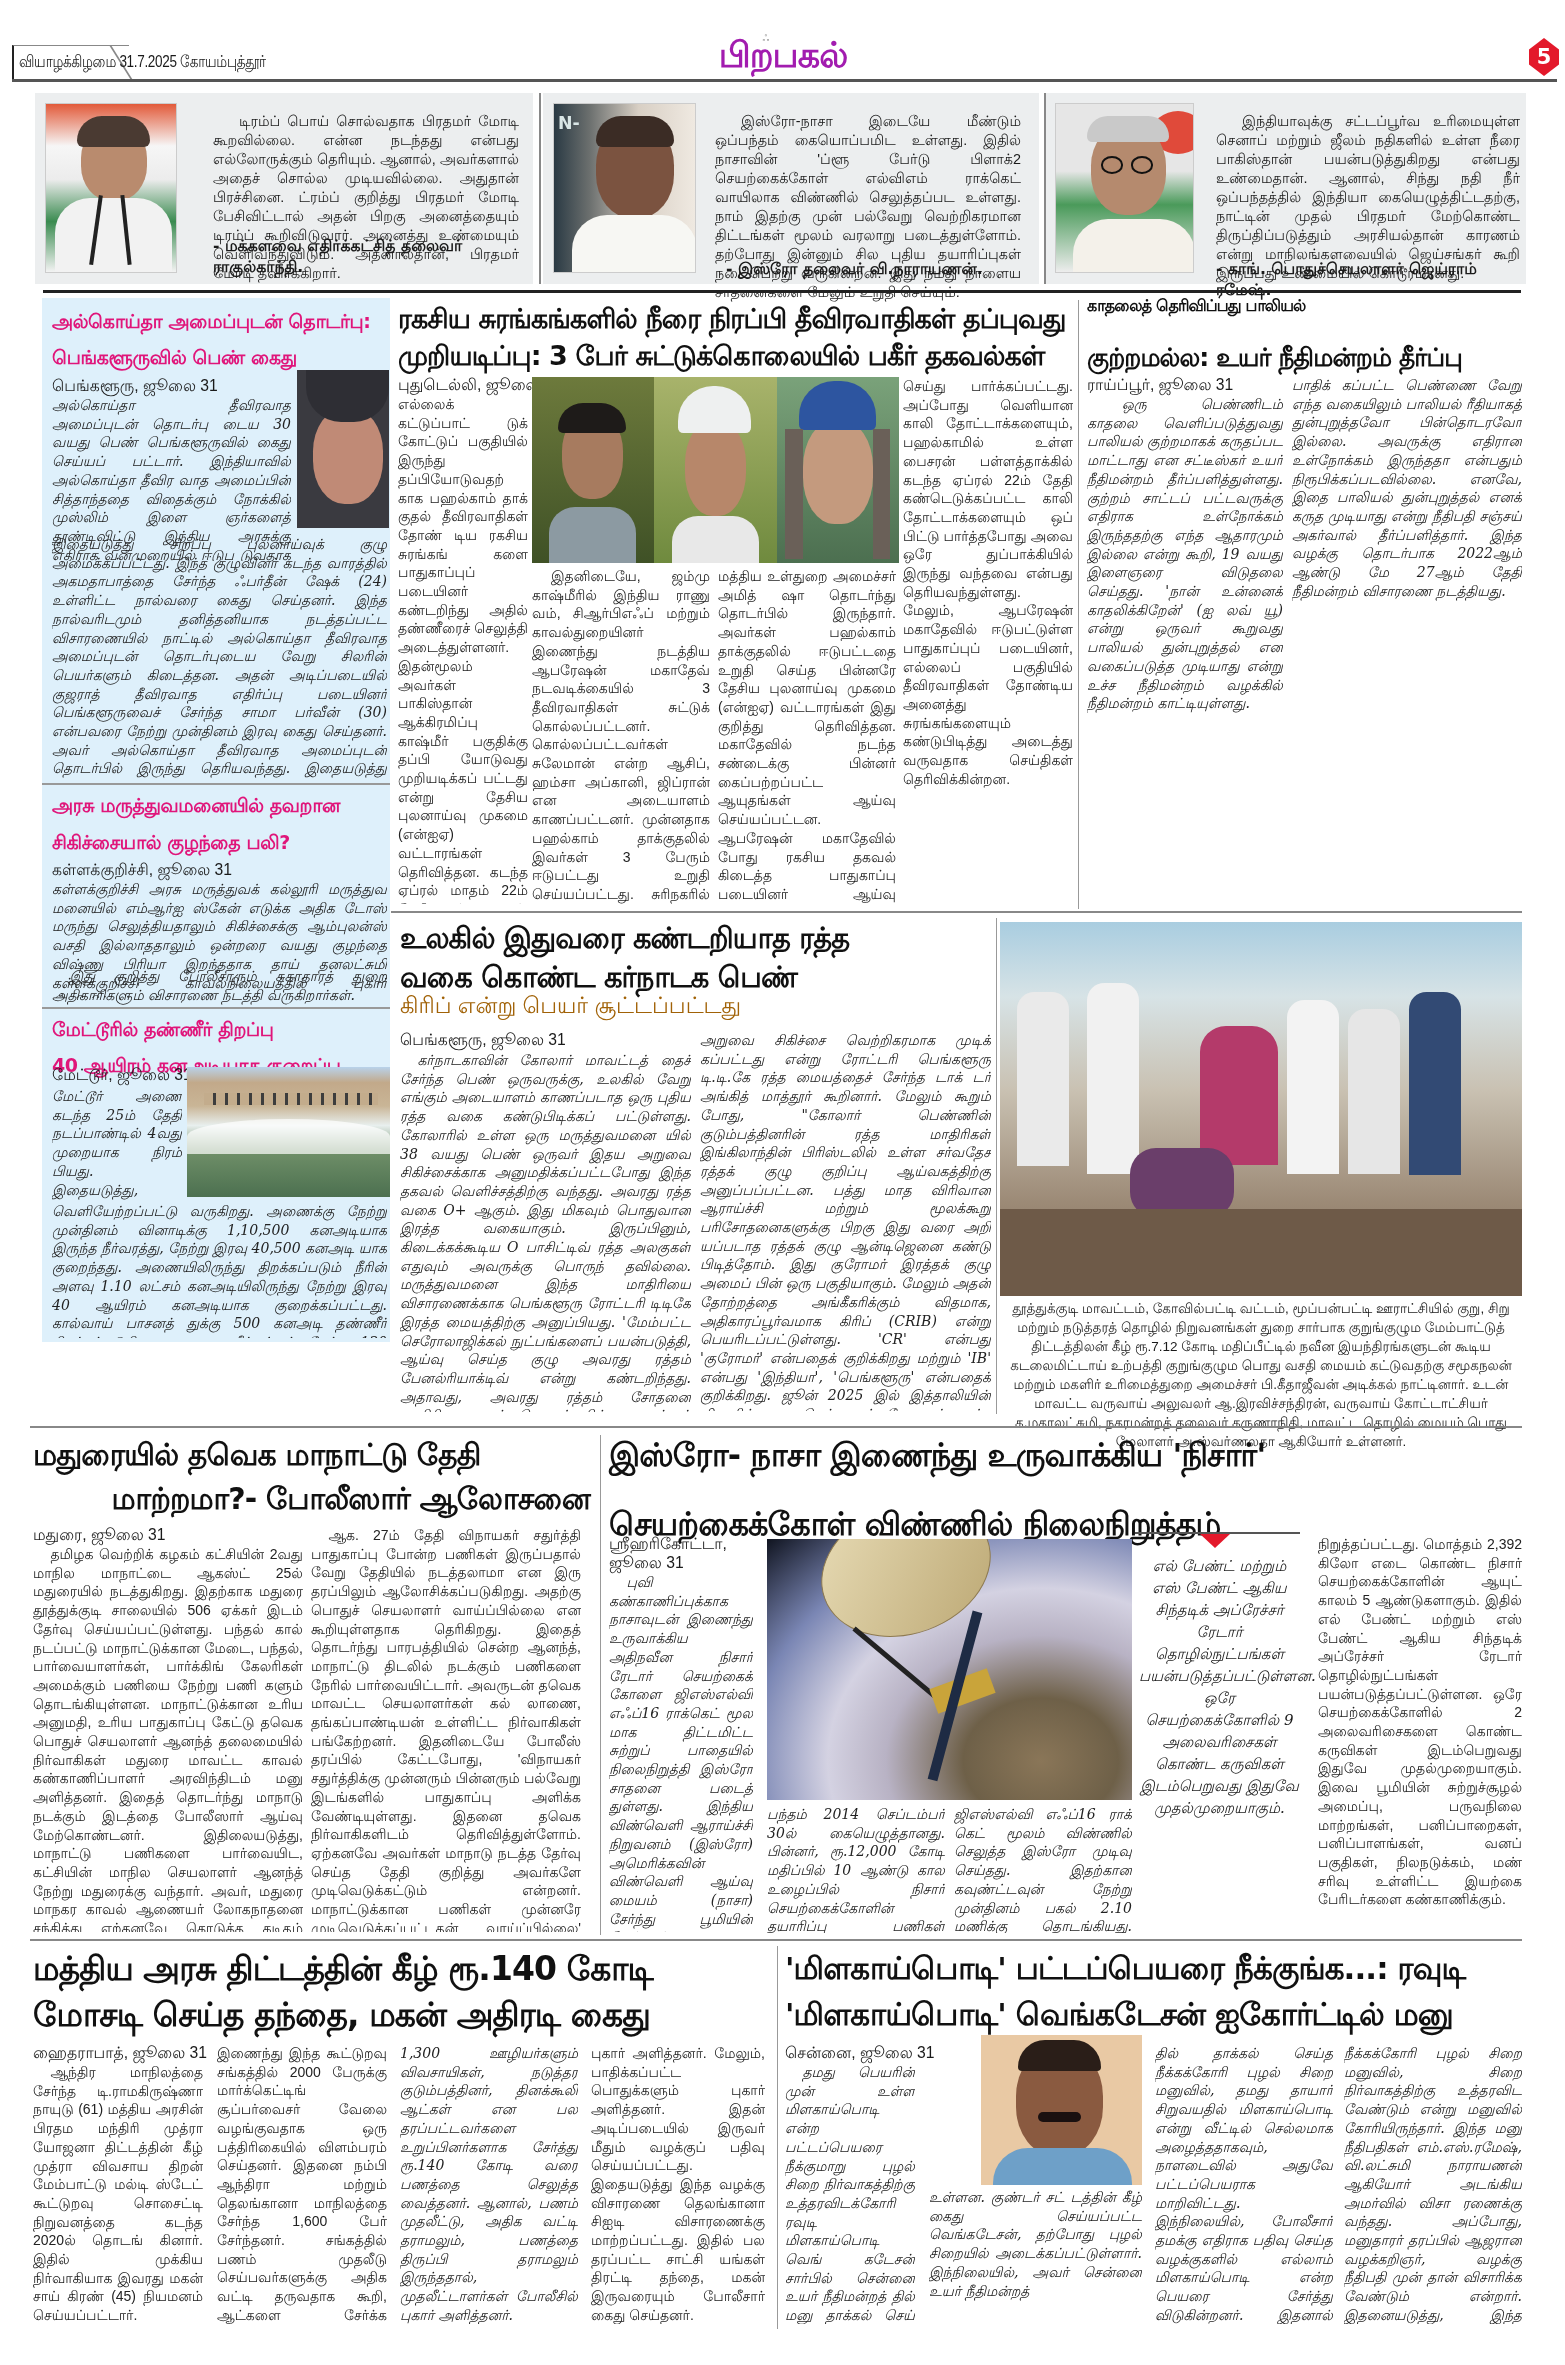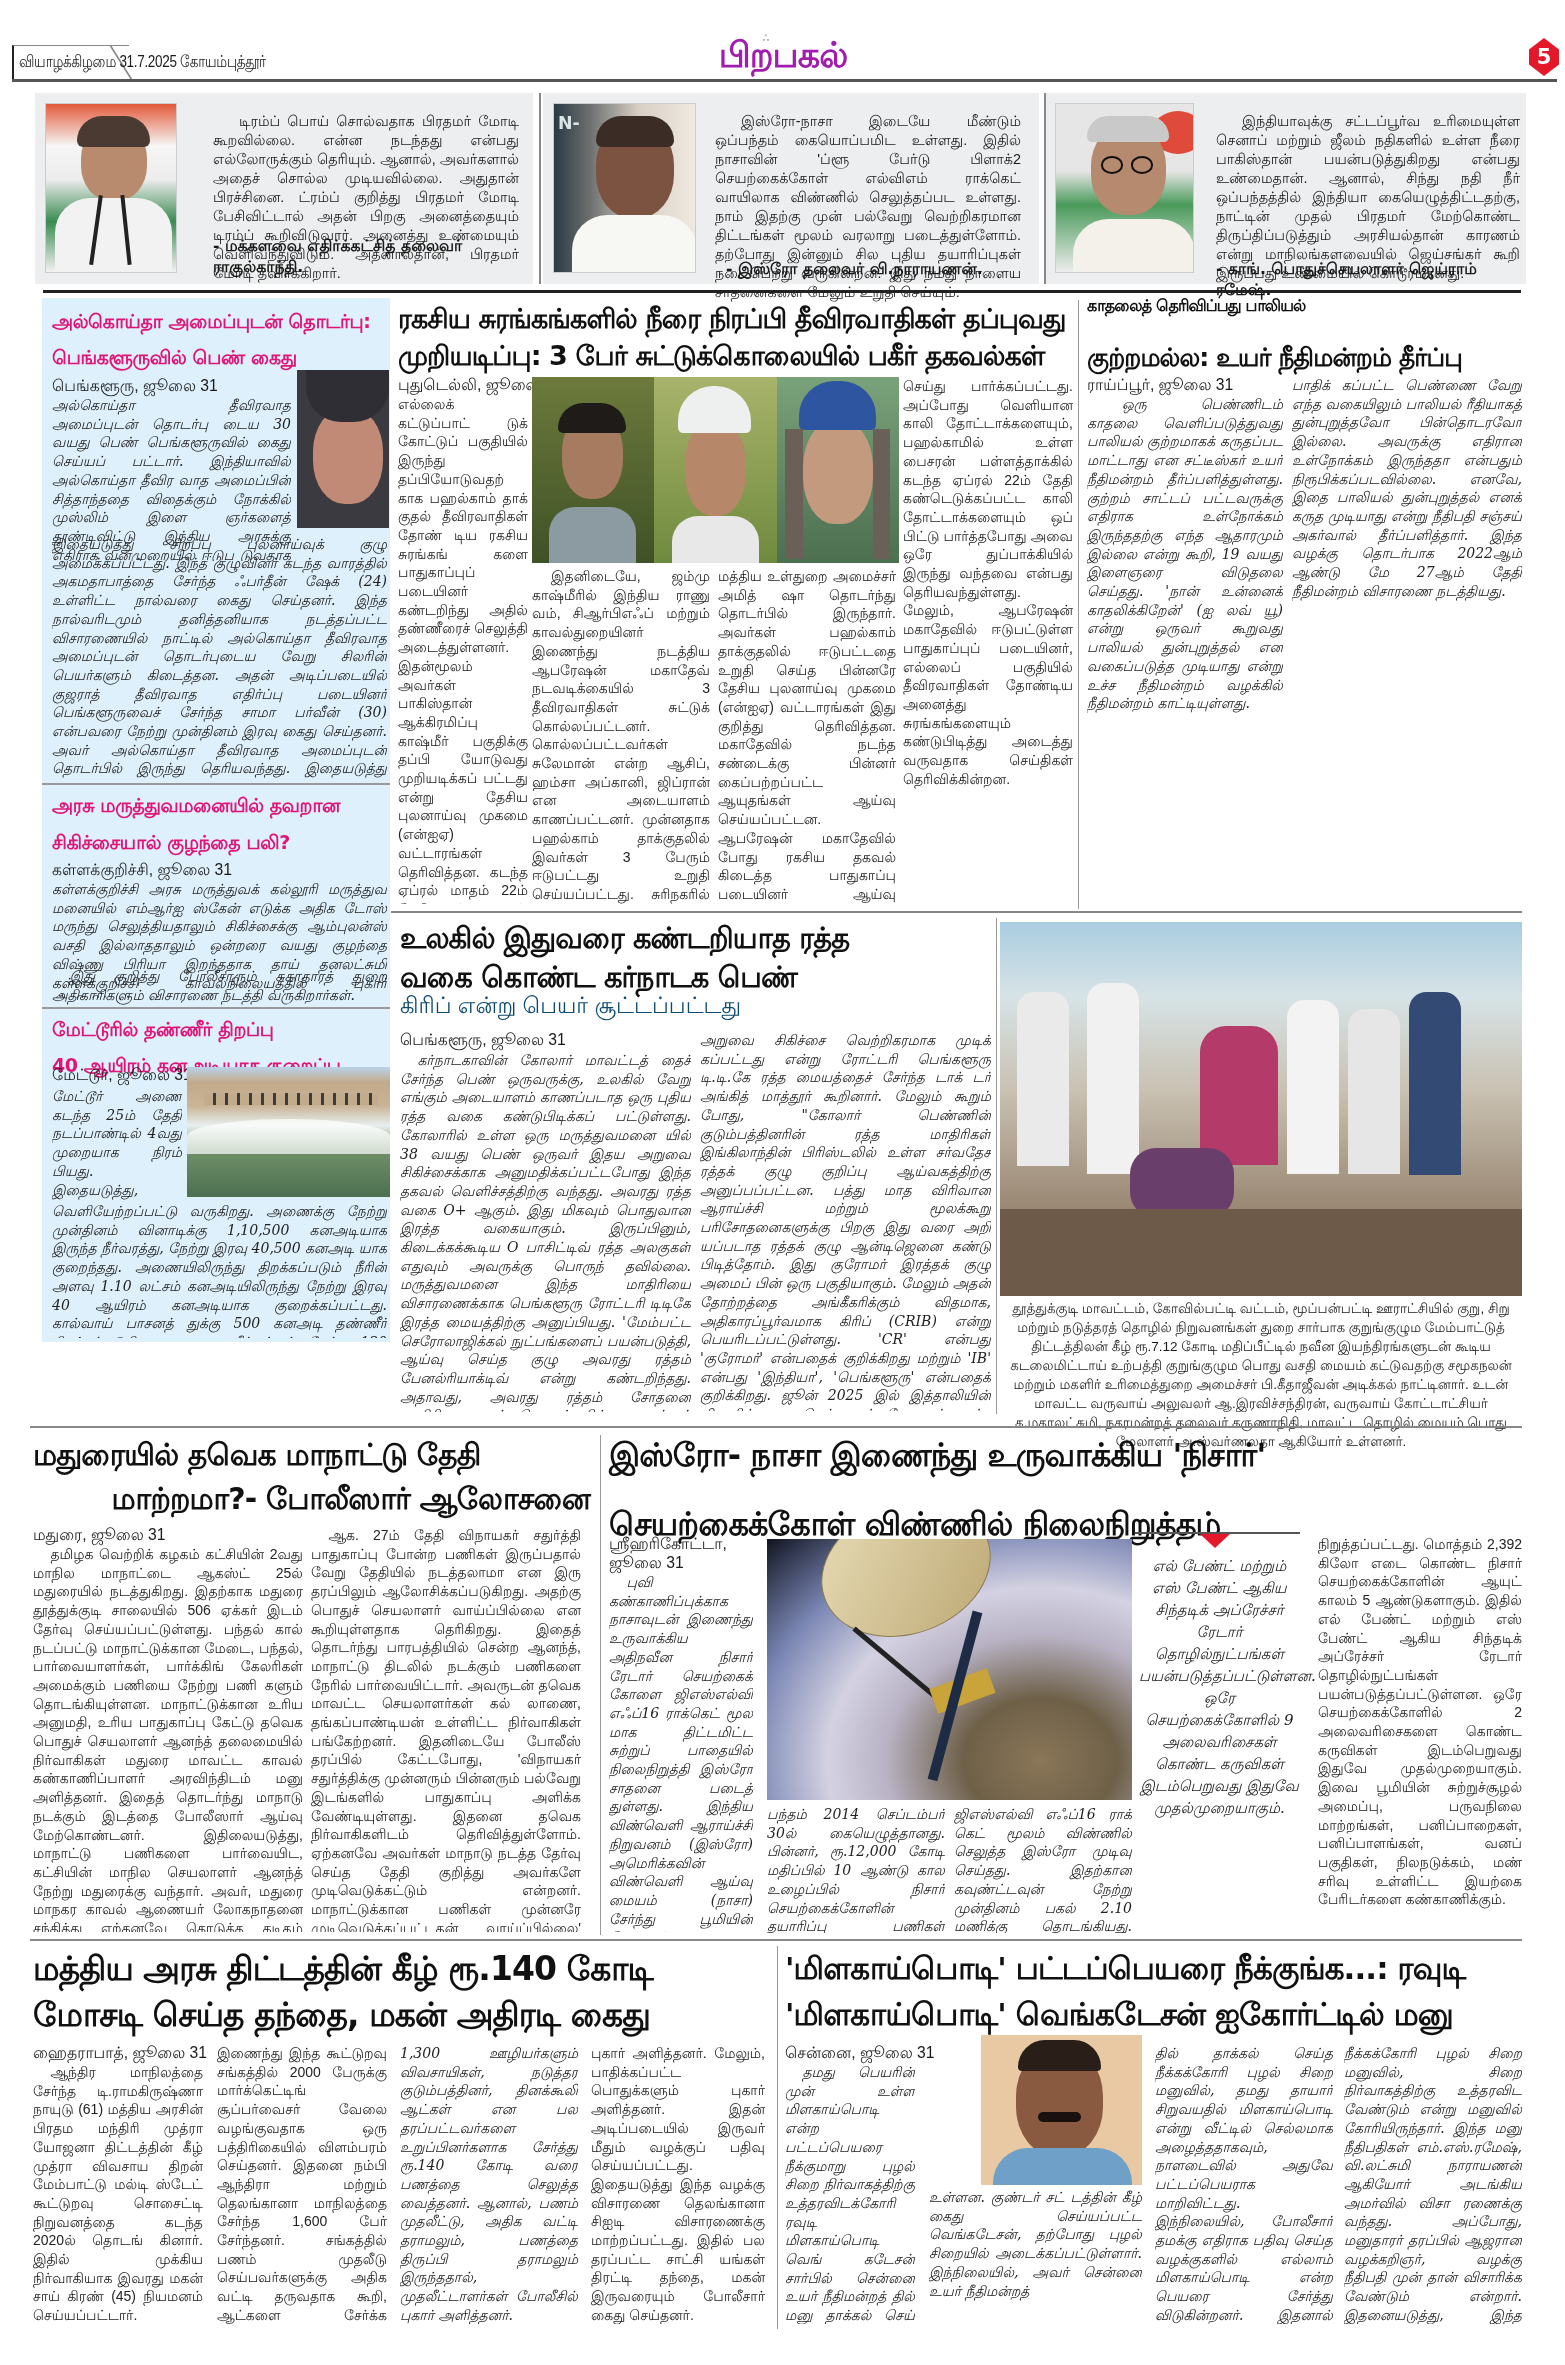--- a/index.html
+++ b/index.html
@@ -29,21 +29,21 @@
   
   .sidebar { position: absolute; left: 42px; top: 298px; width: 348px; height: 1044px; background: #def0fb; }
   .side-head { position: absolute; font-weight: bold; color: #e0157a; font-size: 19px; line-height: 37px; font-family: "DejaVu Sans", sans-serif; letter-spacing: -0.4px; }
   .dateline { position: absolute; font-size: 15.7px; font-family: "Liberation Sans", sans-serif; }
   .body-it { position: absolute; font-size: 14px; line-height: 18.7px; font-style: italic; text-align: justify; font-family: "DejaVu Serif", serif; color: #222; }
   .body-cond { position: absolute; font-size: 14px; line-height: 18.7px; text-align: justify; font-family: "Liberation Sans", sans-serif; color: #222; }
   .side-rule { position: absolute; left: 42px; width: 348px; height: 1.7px; background: #999; }
 
   
   .big-head { position: absolute; font-weight: bold; font-family: "DejaVu Sans", sans-serif; color: #111; letter-spacing: -0.9px; }
-  .red-sub { position: absolute; color: #0c4a6e; font-size: 22.6px; font-family: "Liberation Sans", sans-serif; }
+  .red-sub { position: absolute; color: #a16207; font-size: 22.6px; font-family: "Liberation Sans", sans-serif; }
 
   .img-ph { position: absolute; overflow: hidden; }
   .caption { position: absolute; font-size: 13.5px; line-height: 19px; text-align: center; font-family: "Liberation Sans", sans-serif; }
 
   .callout { position: absolute; text-align: center; font-style: italic; font-size: 15px; line-height: 22px; font-family: "DejaVu Serif", serif; }
   .callout-rule { position: absolute; height: 1.7px; background: #555; }
   .tri-down { position: absolute; width: 0; height: 0; border-left: 15.7px solid transparent; border-right: 15.7px solid transparent; border-top: 14px solid #e3192b; }
 
   .faces { display:flex; width:100%; height:100%; }
   .face { flex:1; position: relative; }

